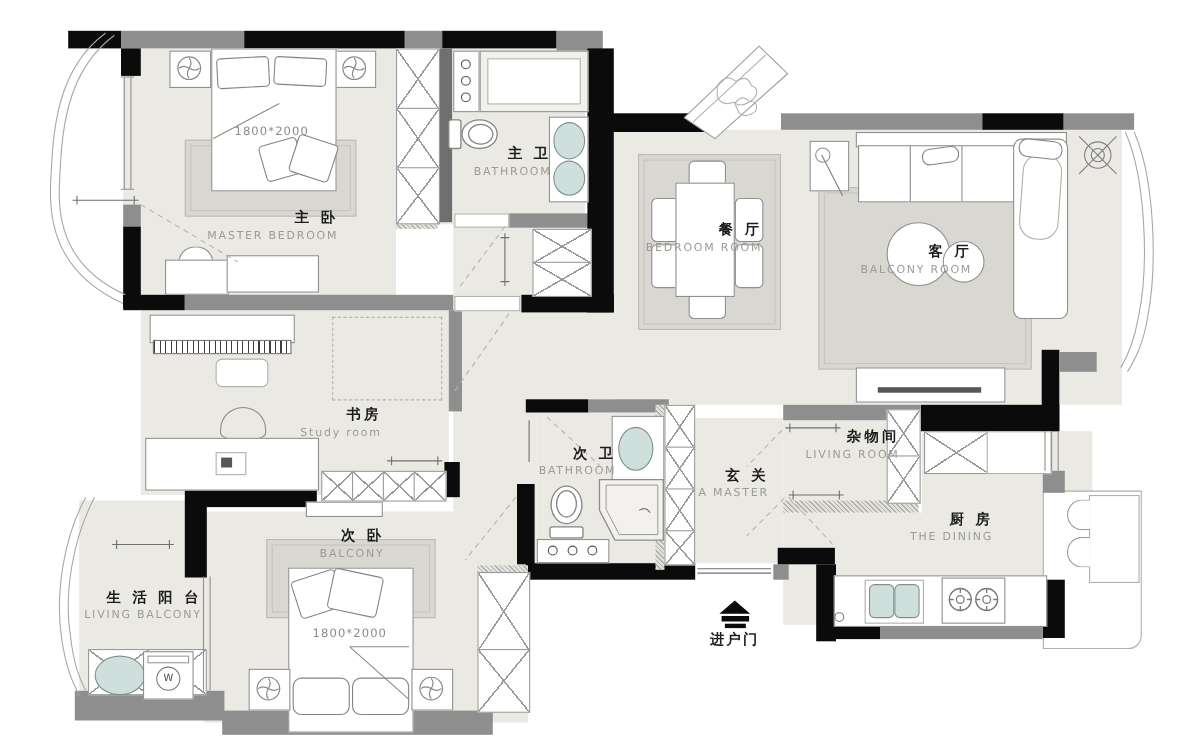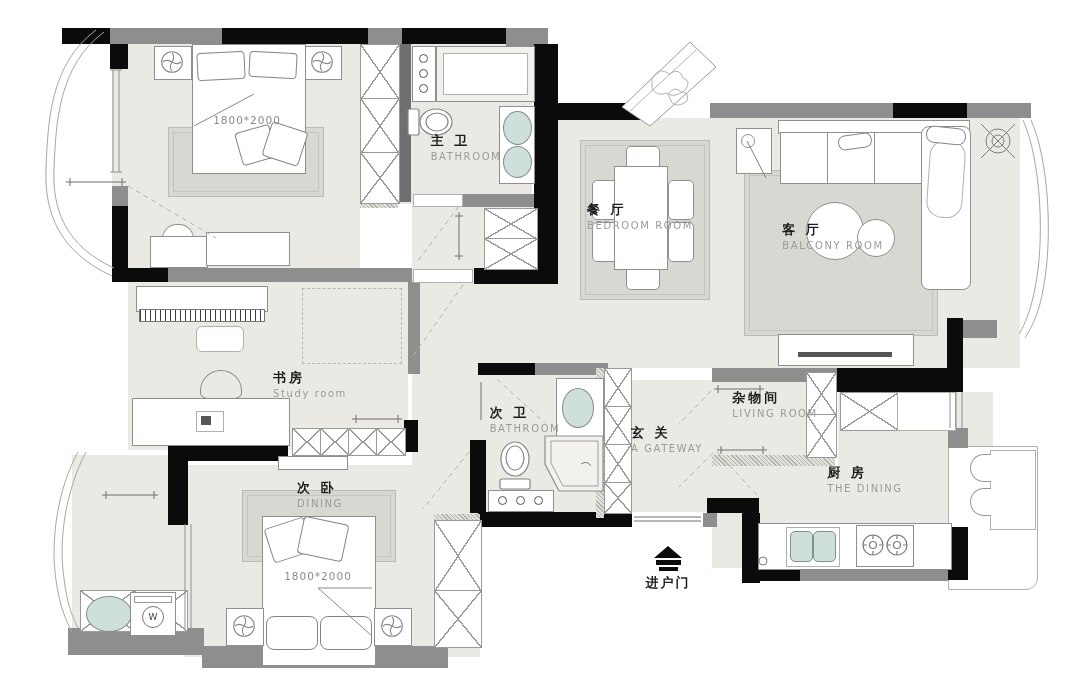--- a/index.html
+++ b/index.html
@@ -24,21 +24,21 @@
   .pw{position:absolute;background:#fff;border:1px solid #848484;border-radius:4px;}
   .chair{position:absolute;background:#fff;border:1px solid #909090;border-radius:5px;}
   .hc{position:absolute;background:#fff;border:1px solid #9a9a9a;border-right:none;border-radius:24px 0 0 24px;}
   .arcchair{position:absolute;background:#ebe9e4;border:1.5px solid #8a8a8a;border-radius:55% 55% 35% 35%/75% 75% 25% 25%;}
   .keys{position:absolute;border:1px solid #777;background:repeating-linear-gradient(90deg,#3e3e3e 0 1px,#fff 1px 5px);}
   .dash{position:absolute;border:1px dashed #b7b5af;}
   .outline{position:absolute;background:#fff;border:1px solid #b0b0ac;border-radius:0 0 12px 0;}
   .circ{position:absolute;width:7px;height:7px;border:1px solid #555;border-radius:50%;background:#fff;}
   .tv{position:absolute;background:#565656;}
   .mirror{position:absolute;background:#fff;border:1px solid #8f8f8f;border-bottom:none;border-radius:16px 16px 0 0;}
-  .lbl{position:absolute;transform:translate(-50%,-50%);text-align:left;line-height:1.3;white-space:nowrap;z-index:40;}
+  .lbl{position:absolute;transform:translate(-50%,-50%);text-align:right;line-height:1.3;white-space:nowrap;z-index:40;}
   .zh{font-weight:700;font-size:13px;letter-spacing:3px;color:#1c1c1c;}
   .en{font-size:10px;color:#9b9b97;letter-spacing:1.6px;}
   .size{position:absolute;transform:translate(-50%,-50%);font-size:10.5px;color:#8b8b87;letter-spacing:1px;z-index:40;white-space:nowrap;}
   .tri{position:absolute;width:0;height:0;border-left:14px solid transparent;border-right:14px solid transparent;border-bottom:12px solid #0b0b0b;}
   .bar{position:absolute;background:#0b0b0b;}
   svg.lines{position:absolute;inset:0;z-index:30;pointer-events:none;}
   .fansvg{position:absolute;z-index:22;}
 </style>
 </head>
 <body>
@@ -355,20 +355,24 @@
       <path d="M194,126 L254,94"></path>
       <path d="M318,588 H372 M318,588 L372,636"></path>
     </g>
 
     <g stroke="#7e7e7e" fill="none">
       <path d="M747,141 L766,178"></path>
       <circle cx="763" cy="561" r="4" fill="#fff"></circle>
     </g>
   </svg>
 
+  <div class="lbl" style="left:248px;top:206px">
+    <div class="zh">主 卧</div>
+    <div class="en">MASTER BEDROOM</div>
+  </div>
   <div class="lbl" style="left:466px;top:148px">
     <div class="zh">主 卫</div>
     <div class="en">BATHROOM</div>
   </div>
   <div class="lbl" style="left:640px;top:217px">
     <div class="zh">餐 厅</div>
     <div class="en">BEDROOM ROOM</div>
   </div>
   <div class="lbl" style="left:833px;top:237px">
     <div class="zh">客 厅</div>
@@ -377,33 +381,37 @@
   <div class="lbl" style="left:310px;top:385px">
     <div class="zh">书房</div>
     <div class="en">Study room</div>
   </div>
   <div class="lbl" style="left:525px;top:420px">
     <div class="zh">次 卫</div>
     <div class="en">BATHROOM</div>
   </div>
   <div class="lbl" style="left:667px;top:440px">
     <div class="zh">玄 关</div>
-    <div class="en">A GATEWAY</div>
+    <div class="en">A MASTER</div>
   </div>
   <div class="lbl" style="left:775px;top:405px">
     <div class="zh">杂物间</div>
     <div class="en">LIVING ROOM</div>
   </div>
   <div class="lbl" style="left:865px;top:480px">
     <div class="zh">厨 房</div>
     <div class="en">THE DINING</div>
   </div>
   <div class="lbl" style="left:320px;top:495px">
     <div class="zh">次 卧</div>
-    <div class="en">DINING</div>
+    <div class="en">BALCONY</div>
+  </div>
+  <div class="lbl" style="left:130px;top:551px">
+    <div class="zh">生 活 阳 台</div>
+    <div class="en">LIVING BALCONY</div>
   </div>
   <div class="lbl" style="left:668px;top:583px">
     <div class="zh" style="letter-spacing:2px">进户门</div>
   </div>
   <div class="size" style="left:247px;top:120px">1800*2000</div>
   <div class="size" style="left:318px;top:576px">1800*2000</div>
 
 </div>
 
 </body></html>

